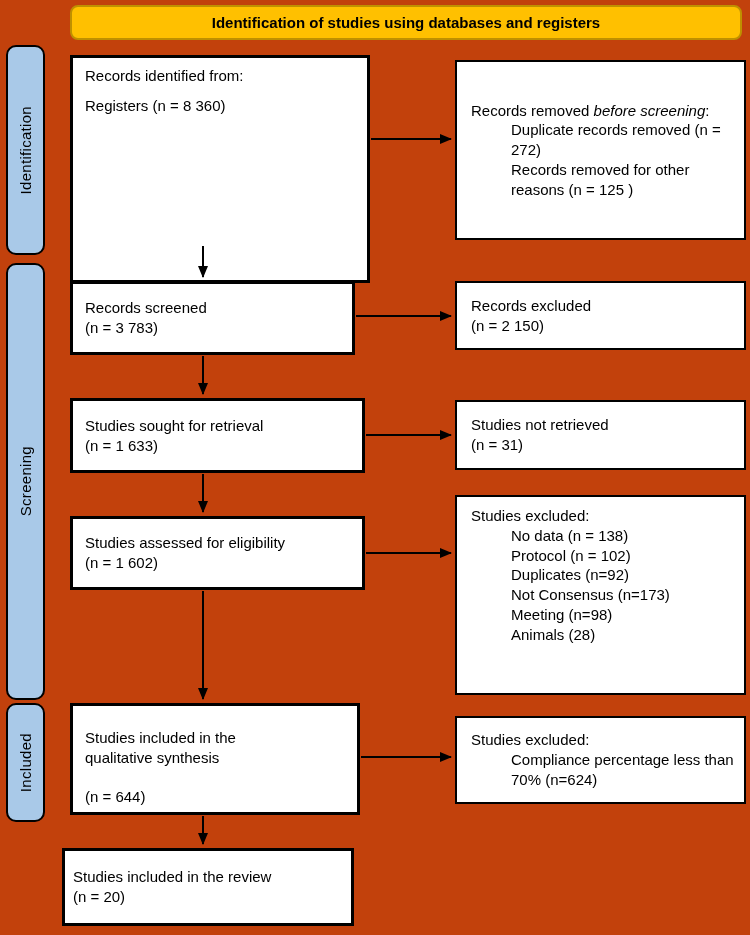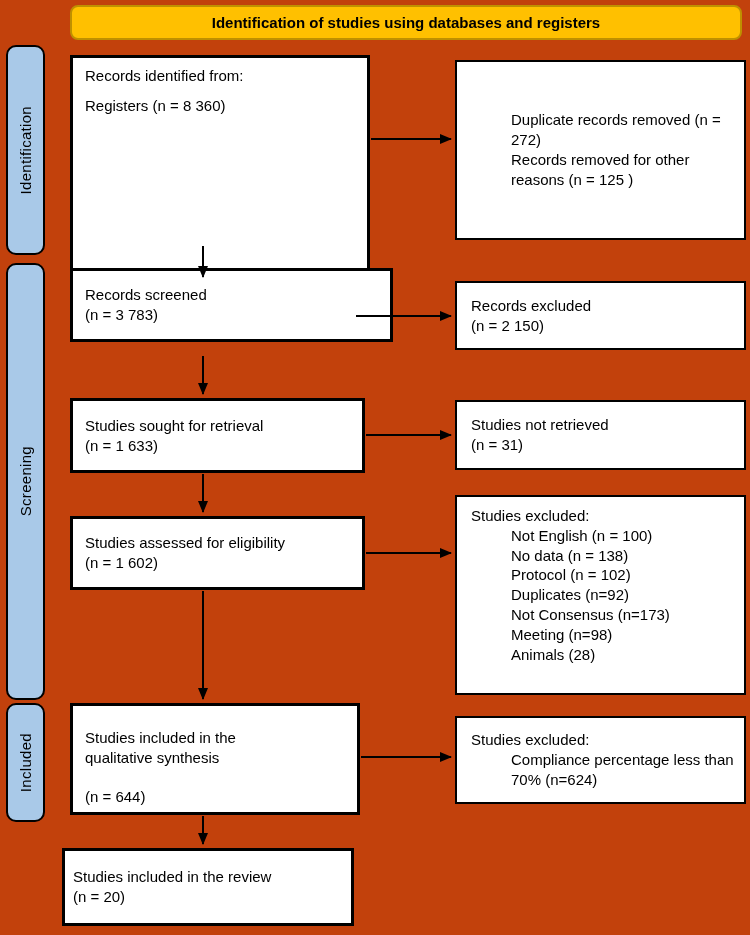--- a/index.html
+++ b/index.html
@@ -48,21 +48,21 @@
     border: 3px solid #000;
     font-size: 15px;
     line-height: 1.32;
   }
   .rbox { border-width: 2px; }
   .center { display: flex; align-items: center; }
   .ml { white-space: pre-line; }
   .pad { padding: 8px 12px; width: 100%; }
 
   .box-identified   { left: 70px;  top: 55px;  width: 300px; height: 228px; }
-  .box-screened     { left: 70px;  top: 268px; width: 323px; height: 74px; }
+  .box-screened     { left: 70px;  top: 281px; width: 285px; height: 74px; }
   .box-sought       { left: 70px;  top: 398px; width: 295px; height: 75px; }
   .box-assessed     { left: 70px;  top: 516px; width: 295px; height: 74px; }
   .box-qualitative  { left: 70px;  top: 703px; width: 290px; height: 112px; }
   .box-review       { left: 62px;  top: 848px; width: 292px; height: 78px; }
 
   .box-removed      { left: 455px; top: 60px;  width: 291px; height: 180px; }
   .box-excluded     { left: 455px; top: 281px; width: 291px; height: 69px; }
   .box-notretrieved { left: 455px; top: 400px; width: 291px; height: 70px; }
   .box-excl-elig    { left: 455px; top: 495px; width: 291px; height: 200px; }
   .box-excl-comp    { left: 455px; top: 716px; width: 291px; height: 88px; }
@@ -127,39 +127,39 @@
 (n = 644)</div>
   </div>
 
   <div class="box box-review center">
     <div class="pad ml" style="padding-left:8px;">Studies included in the review
 (n = 20)</div>
   </div>
 
   <div class="box rbox box-removed center">
     <div class="r-pad">
+      <div><span>Records removed </span><i>before screening</i><span>:</span></div>
       <div class="indent-item">Duplicate records removed (n = 272)</div>
       <div class="indent-item">Records removed for other reasons (n = 125 )</div>
     </div>
   </div>
 
   <div class="box rbox box-excluded center">
     <div class="r-pad ml">Records excluded
 (n = 2 150)</div>
   </div>
 
   <div class="box rbox box-notretrieved center">
     <div class="r-pad ml">Studies not retrieved
 (n = 31)</div>
   </div>
 
   <div class="box rbox box-excl-elig">
     <div class="r-pad" style="padding-top:9px;">
       <div>Studies excluded:</div>
-      <div class="indent-item">Not English (n = 100)</div>
       <div class="indent-item">No data (n = 138)</div>
       <div class="indent-item">Protocol (n = 102)</div>
       <div class="indent-item">Duplicates (n=92)</div>
       <div class="indent-item">Not Consensus (n=173)</div>
       <div class="indent-item">Meeting (n=98)</div>
       <div class="indent-item">Animals (28)</div>
     </div>
   </div>
 
   <div class="box rbox box-excl-comp center">

